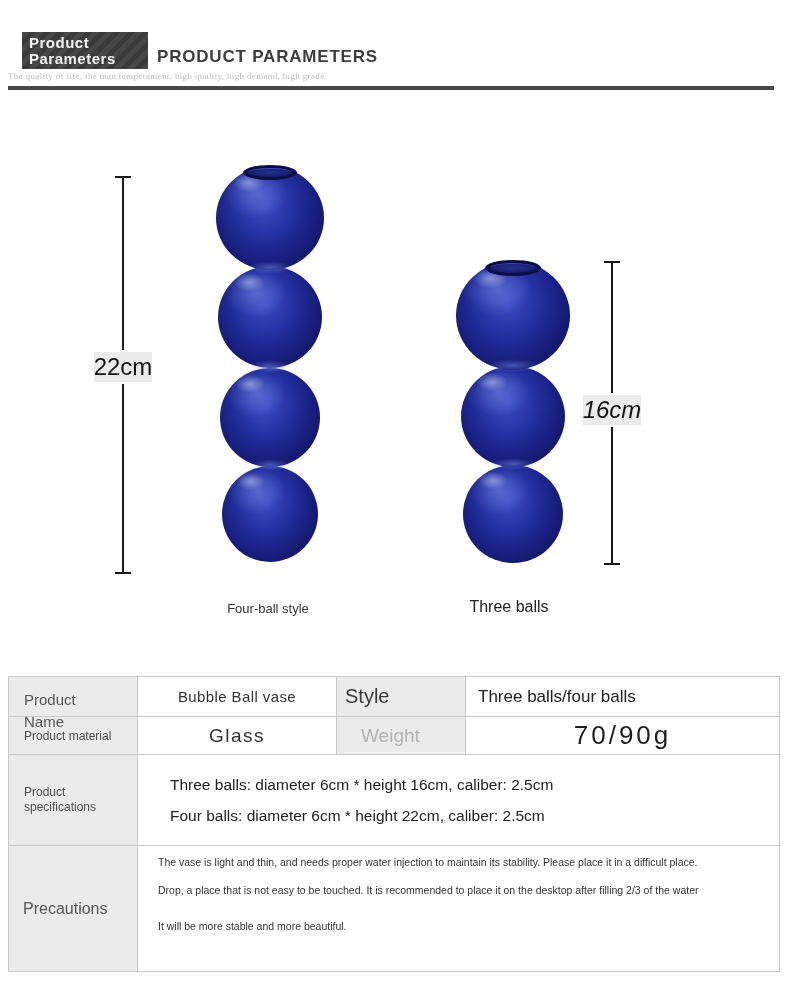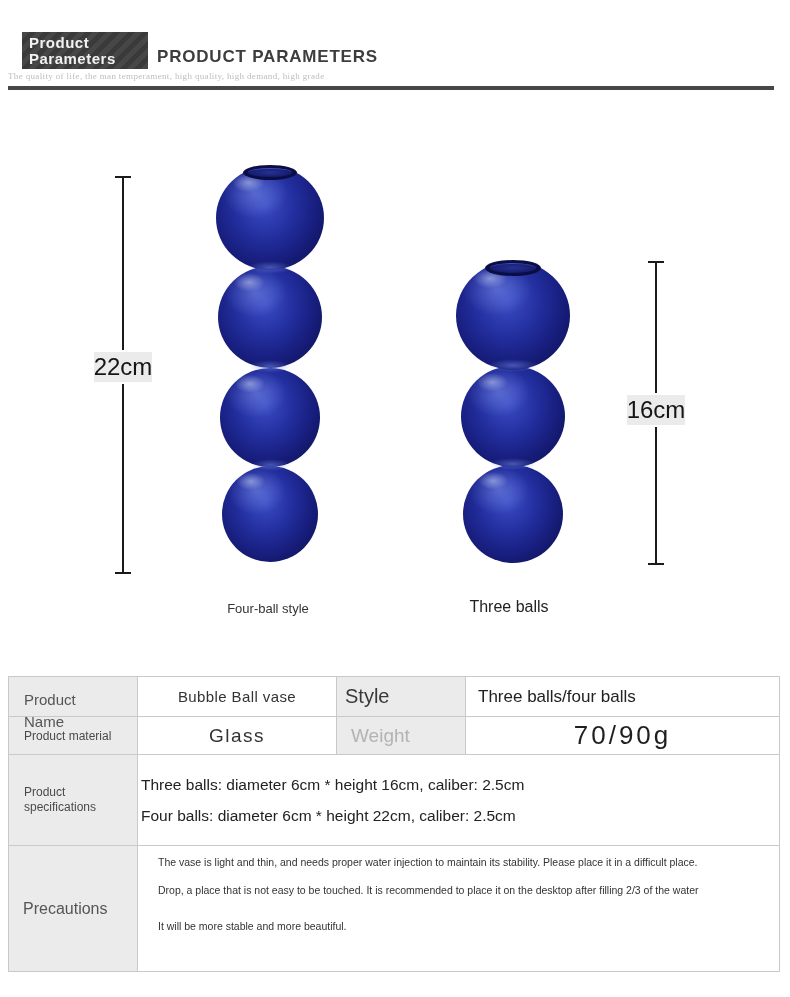--- a/index.html
+++ b/index.html
@@ -56,21 +56,21 @@
   .tb1 { left:456px; top:261px; width:114px; height:109px; z-index:4; }
   .tb2 { left:461px; top:366px; width:104px; height:101px; z-index:3; }
   .tb3 { left:463px; top:465px; width:100px; height:98px;  z-index:2; }
   .tm  { left:485px; top:260px; width:56px;  height:16px;  z-index:5; }
   .tn1 { left:487px; top:359px; width:52px; height:13px; z-index:5; }
   .tn2 { left:489px; top:458px; width:48px; height:12px; z-index:5; }
 
   
   .dim { position:absolute; width:70px; display:flex; flex-direction:column; align-items:center; }
   .dim-left  { left:88px;  top:176px; }
-  .dim-right { left:621px; top:261px; }
+  .dim-right { left:577px; top:261px;font-style:italic; }
   .dim .cap { width:16px; height:2px; background:#1a1a1a; flex:none; }
   .dim .seg { width:2px; background:#1a1a1a; flex:none; }
   .dim-left  .s1 { height:172px; } .dim-left  .s2 { height:188px; }
   .dim-right .s1 { height:130px; } .dim-right .s2 { height:136px; }
   .dim .lab { font-size:24px; line-height:30px; color:#151515; margin:2px 0; white-space:nowrap; }
 
   .caption { position:absolute; width:200px; text-align:center; }
   .cap-four  { left:168px; top:601px; font-size:13px; color:#333; }
   .cap-three { left:409px; top:598px; font-size:16px; color:#222; }
 
@@ -91,25 +91,25 @@
 
   .pn-cell { position:relative; z-index:2; }
   .pn { position:absolute; left:15px; top:12px; width:80px; font-size:15px; line-height:22px; color:#555; z-index:3; }
 
   .c-center { justify-content:center; }
   .v-name   { font-size:15px; letter-spacing:.4px; color:#333; }
   .l-style  { padding-left:8px; font-size:20px; color:#3a3a3a; }
   .v-style  { padding-left:12px; font-size:17px; color:#222; }
   .l-mat    { align-items:flex-start; padding:12px 0 0 15px; font-size:12px; color:#4a4a4a; }
   .v-glass  { font-size:19px; letter-spacing:1.5px; color:#333; }
-  .l-weight { padding-left:14px; font-size:19px; color:#b3b3b3; }
+  .l-weight { padding-left:24px; font-size:19px; color:#b3b3b3; }
   .v-weight { font-size:26px; letter-spacing:3px; color:#1f1f1f; }
   .l-spec   { padding-left:15px; font-size:12px; line-height:15px; color:#4a4a4a; }
   .l-spec span { width:92px; }
-  .v-spec   { flex-direction:column; align-items:flex-start; justify-content:center; padding-left:3px; gap:12px; font-size:15.5px; line-height:19px; color:#222; }
+  .v-spec   { flex-direction:column; align-items:flex-start; justify-content:center; padding-left:32px; gap:12px; font-size:15.5px; line-height:19px; color:#222; }
   .l-prec   { padding-left:14px; font-size:16px; color:#555; }
   .v-prec   { flex-direction:column; align-items:flex-start; justify-content:flex-start; padding:10px 28px 0 20px; font-size:10.5px; line-height:13px; color:#333; }
   .v-prec p.p1 { margin-bottom:9px; }
   .v-prec p.p2 { margin-bottom:17px; }
 </style>
 </head>
 <body>
 
 <div class="page">
 

